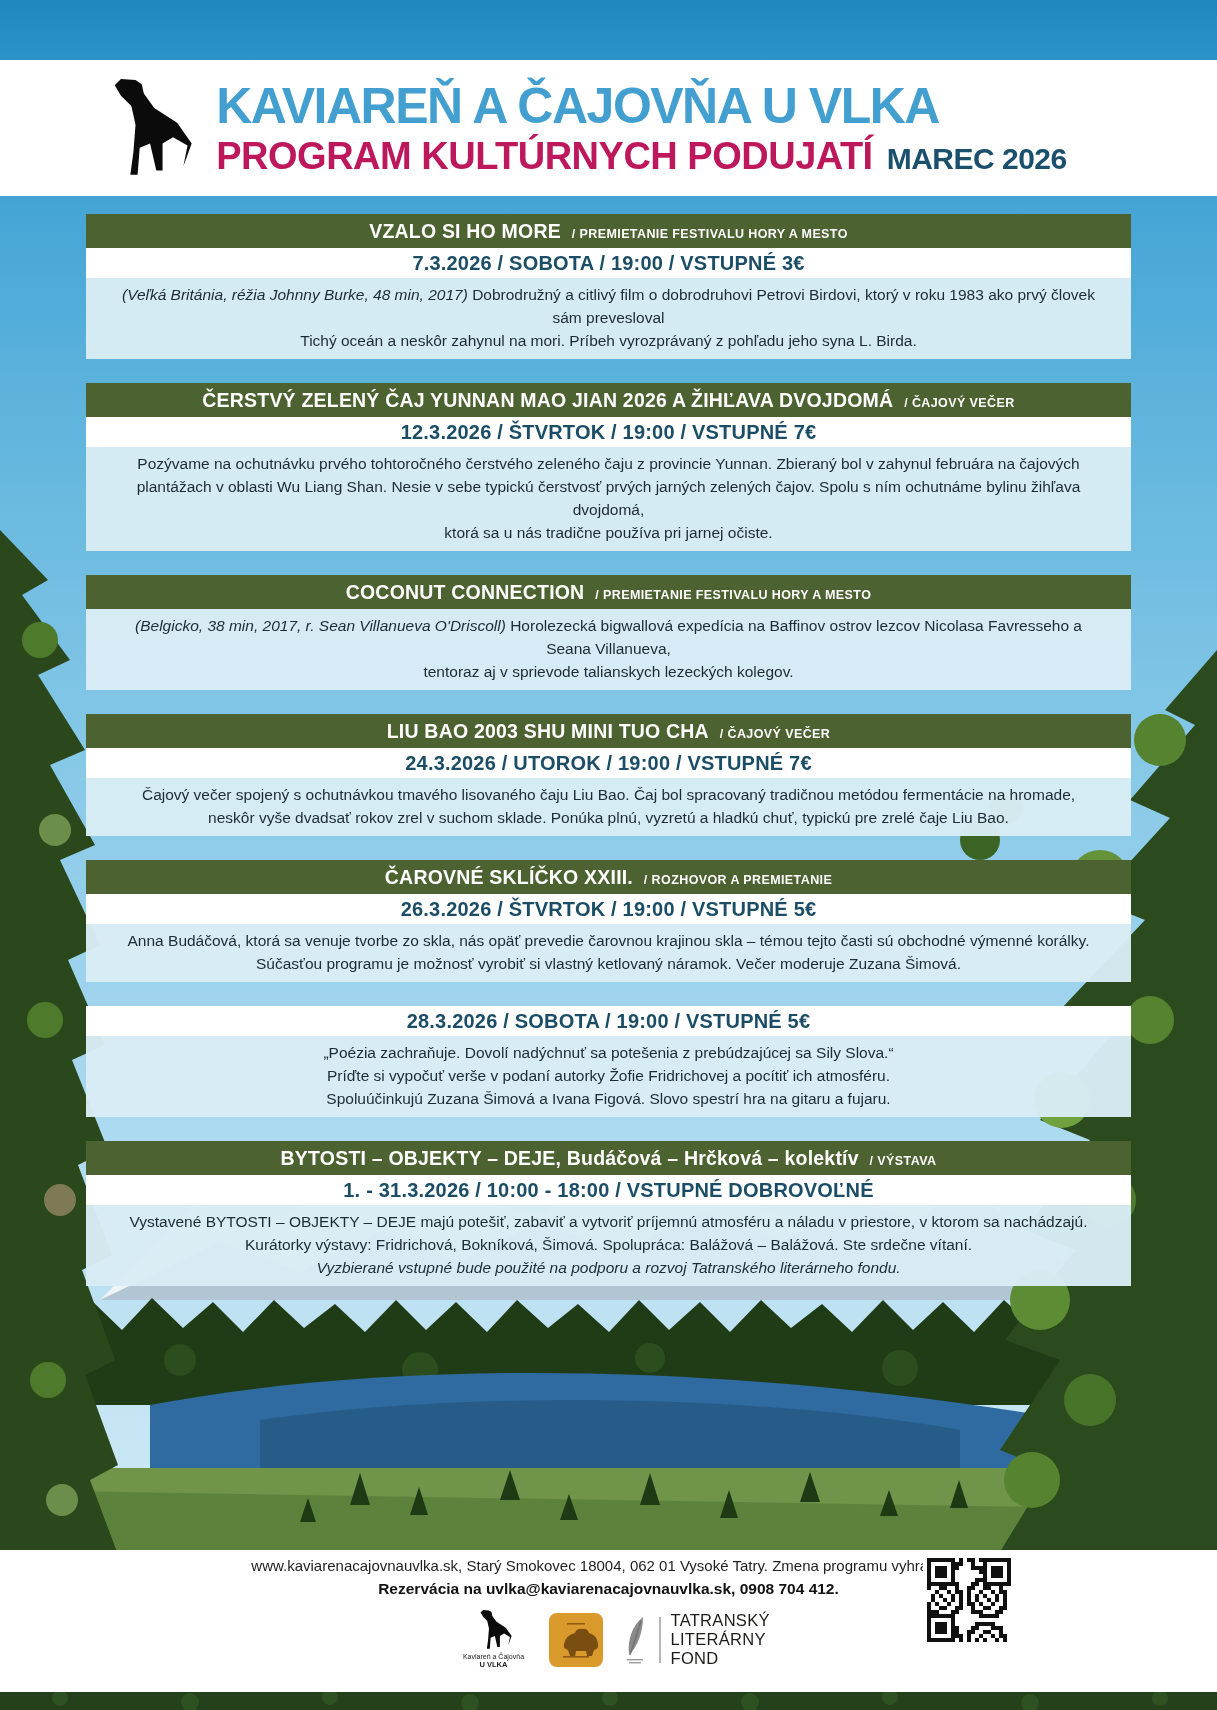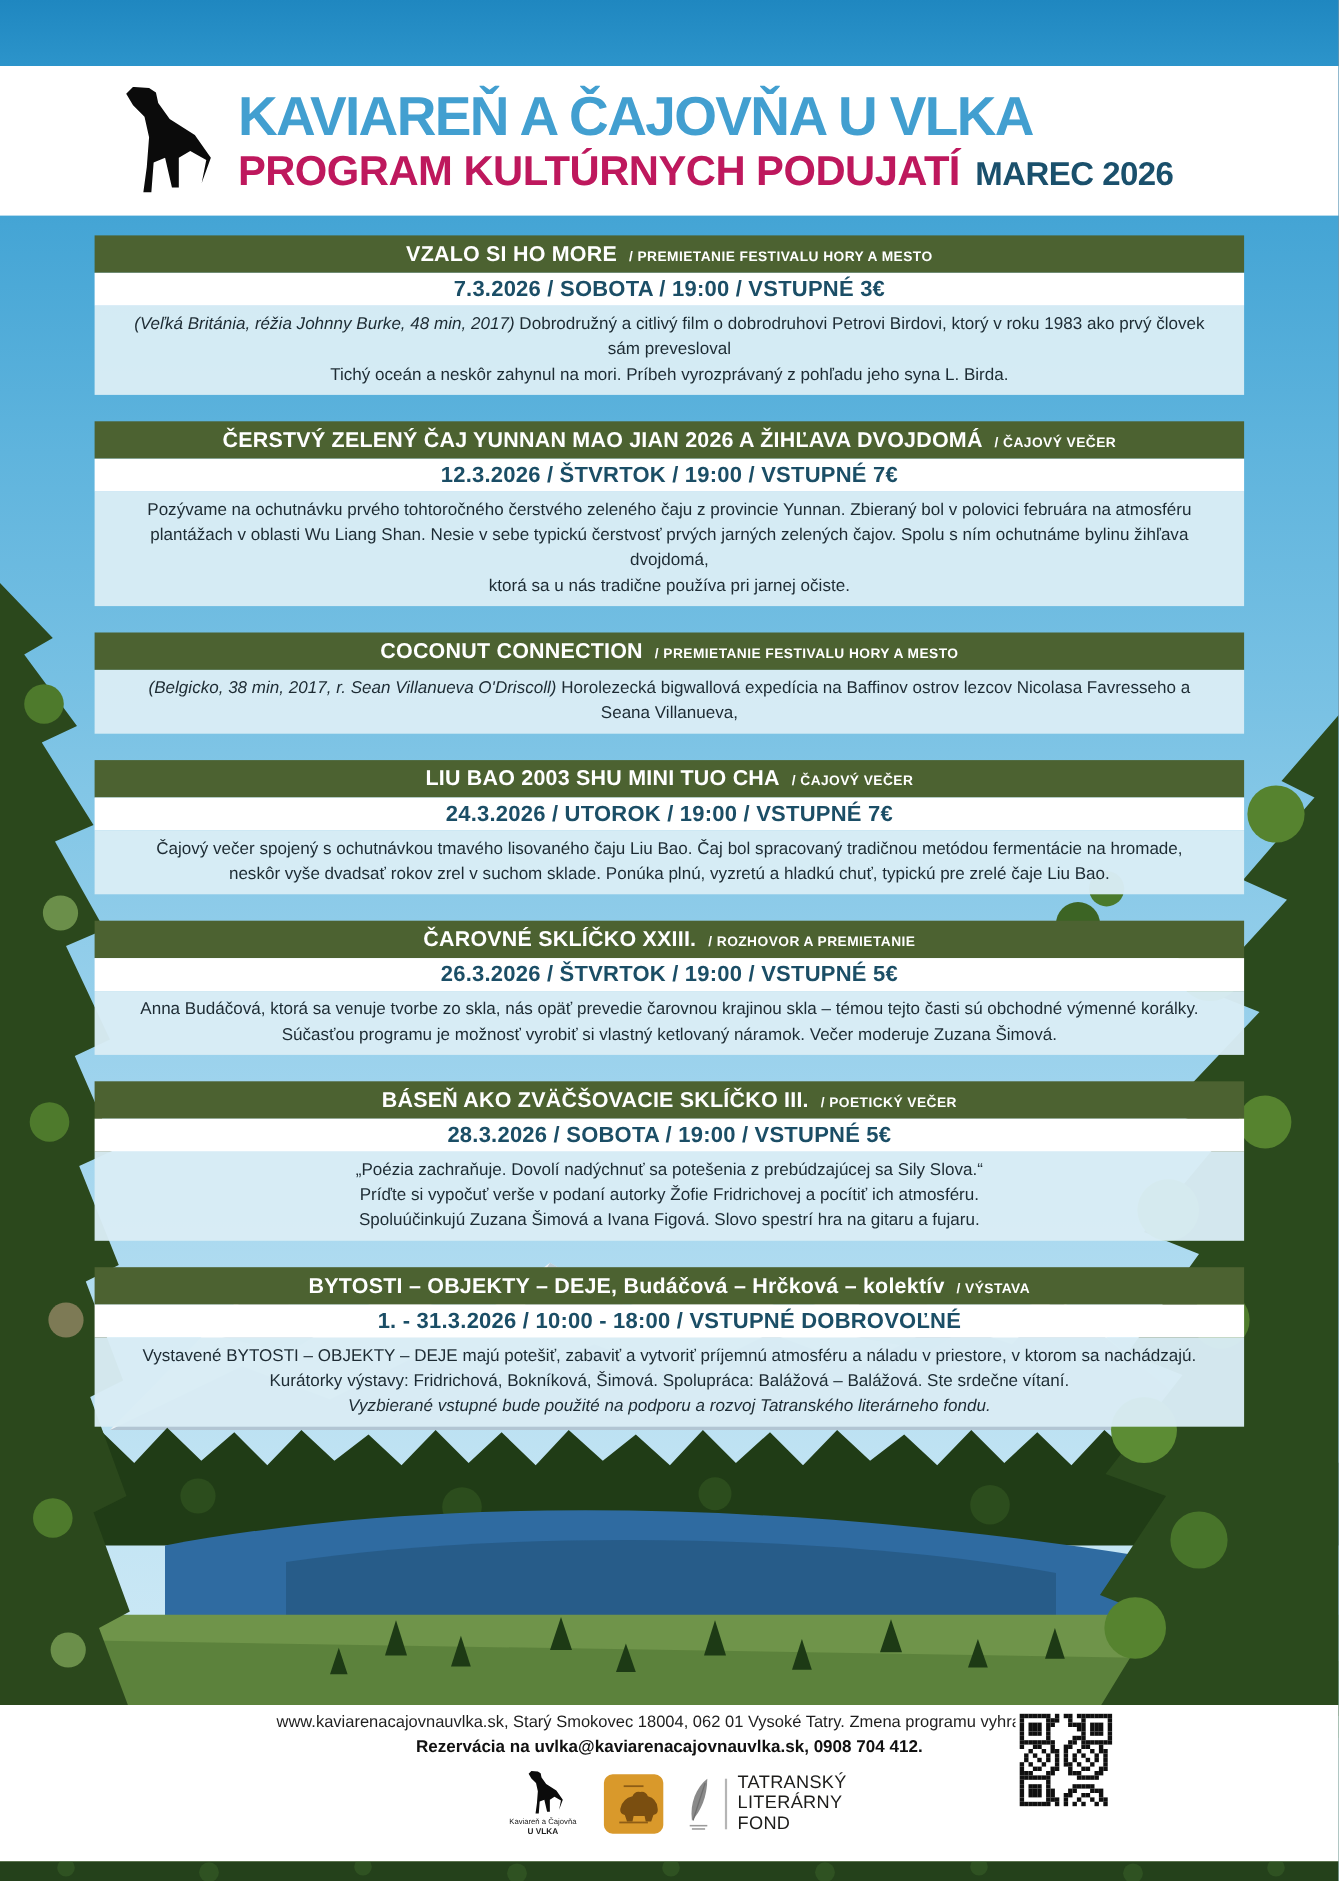--- a/index.html
+++ b/index.html
@@ -151,32 +151,33 @@
           <div class="desc-line">Tichý oceán a neskôr zahynul na mori. Príbeh vyrozprávaný z pohľadu jeho syna L. Birda.</div>
         </div>
     </section>
 
     <section class="event">
       <div class="event-head">
         <span class="event-title">ČERSTVÝ ZELENÝ ČAJ YUNNAN MAO JIAN 2026 A ŽIHĽAVA DVOJDOMÁ</span><span class="event-category"> / ČAJOVÝ VEČER</span>
       </div>
       <div class="event-date">12.3.2026 / ŠTVRTOK / 19:00 / VSTUPNÉ 7€</div>
       <div class="event-desc">
-          <div class="desc-line">Pozývame na ochutnávku prvého tohtoročného čerstvého zeleného čaju z provincie Yunnan. Zbieraný bol v polovici februára na atmosféru</div>
+          <div class="desc-line">Pozývame na ochutnávku prvého tohtoročného čerstvého zeleného čaju z provincie Yunnan. Zbieraný bol v zahynul februára na čajových</div>
           <div class="desc-line">plantážach v oblasti Wu Liang Shan. Nesie v sebe typickú čerstvosť prvých jarných zelených čajov. Spolu s ním ochutnáme bylinu žihľava dvojdomá,</div>
           <div class="desc-line">ktorá sa u nás tradične používa pri jarnej očiste.</div>
         </div>
     </section>
 
     <section class="event">
       <div class="event-head">
         <span class="event-title">COCONUT CONNECTION</span><span class="event-category"> / PREMIETANIE FESTIVALU HORY A MESTO</span>
       </div>
       <div class="event-desc">
           <div class="desc-line"><span class="italic">(Belgicko, 38 min, 2017, r. Sean Villanueva O'Driscoll)</span> Horolezecká bigwallová expedícia na Baffinov ostrov lezcov Nicolasa Favresseho a Seana Villanueva,</div>
+          <div class="desc-line">tentoraz aj v sprievode talianskych lezeckých kolegov.</div>
         </div>
     </section>
 
     <section class="event">
       <div class="event-head">
         <span class="event-title">LIU BAO 2003 SHU MINI TUO CHA</span><span class="event-category"> / ČAJOVÝ VEČER</span>
       </div>
       <div class="event-date">24.3.2026 / UTOROK / 19:00 / VSTUPNÉ 7€</div>
       <div class="event-desc">
           <div class="desc-line">Čajový večer spojený s ochutnávkou tmavého lisovaného čaju Liu Bao. Čaj bol spracovaný tradičnou metódou fermentácie na hromade,</div>
@@ -189,23 +190,20 @@
         <span class="event-title">ČAROVNÉ SKLÍČKO XXIII.</span><span class="event-category"> / ROZHOVOR A PREMIETANIE</span>
       </div>
       <div class="event-date">26.3.2026 / ŠTVRTOK / 19:00 / VSTUPNÉ 5€</div>
       <div class="event-desc">
           <div class="desc-line">Anna Budáčová, ktorá sa venuje tvorbe zo skla, nás opäť prevedie čarovnou krajinou skla – témou tejto časti sú obchodné výmenné korálky.</div>
           <div class="desc-line">Súčasťou programu je možnosť vyrobiť si vlastný ketlovaný náramok. Večer moderuje Zuzana Šimová.</div>
         </div>
     </section>
 
     <section class="event">
-      <div class="event-head">
-        <span class="event-title">BÁSEŇ AKO ZVÄČŠOVACIE SKLÍČKO III.</span><span class="event-category"> / POETICKÝ VEČER</span>
-      </div>
       <div class="event-date">28.3.2026 / SOBOTA / 19:00 / VSTUPNÉ 5€</div>
       <div class="event-desc">
           <div class="desc-line">„Poézia zachraňuje. Dovolí nadýchnuť sa potešenia z prebúdzajúcej sa Sily Slova.“</div>
           <div class="desc-line">Príďte si vypočuť verše v podaní autorky Žofie Fridrichovej a pocítiť ich atmosféru.</div>
           <div class="desc-line">Spoluúčinkujú Zuzana Šimová a Ivana Figová. Slovo spestrí hra na gitaru a fujaru.</div>
         </div>
     </section>
 
     <section class="event">
       <div class="event-head">

